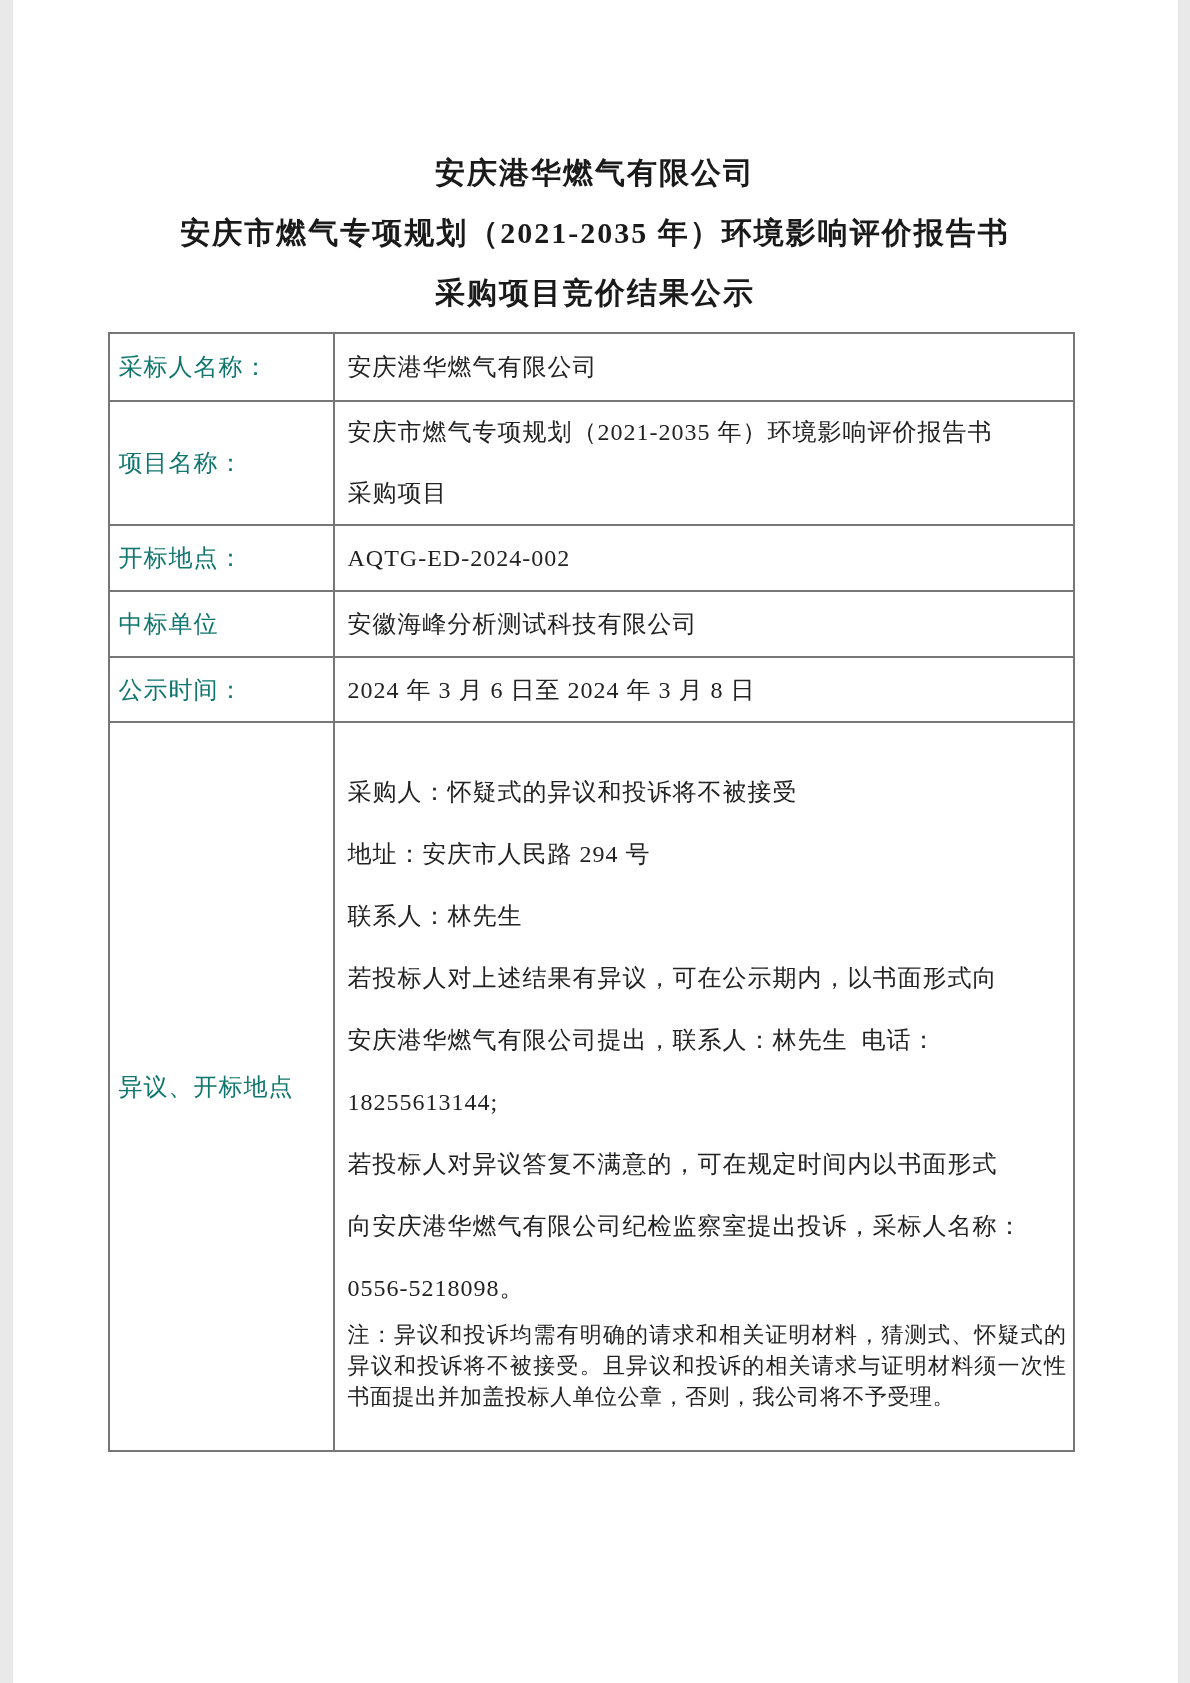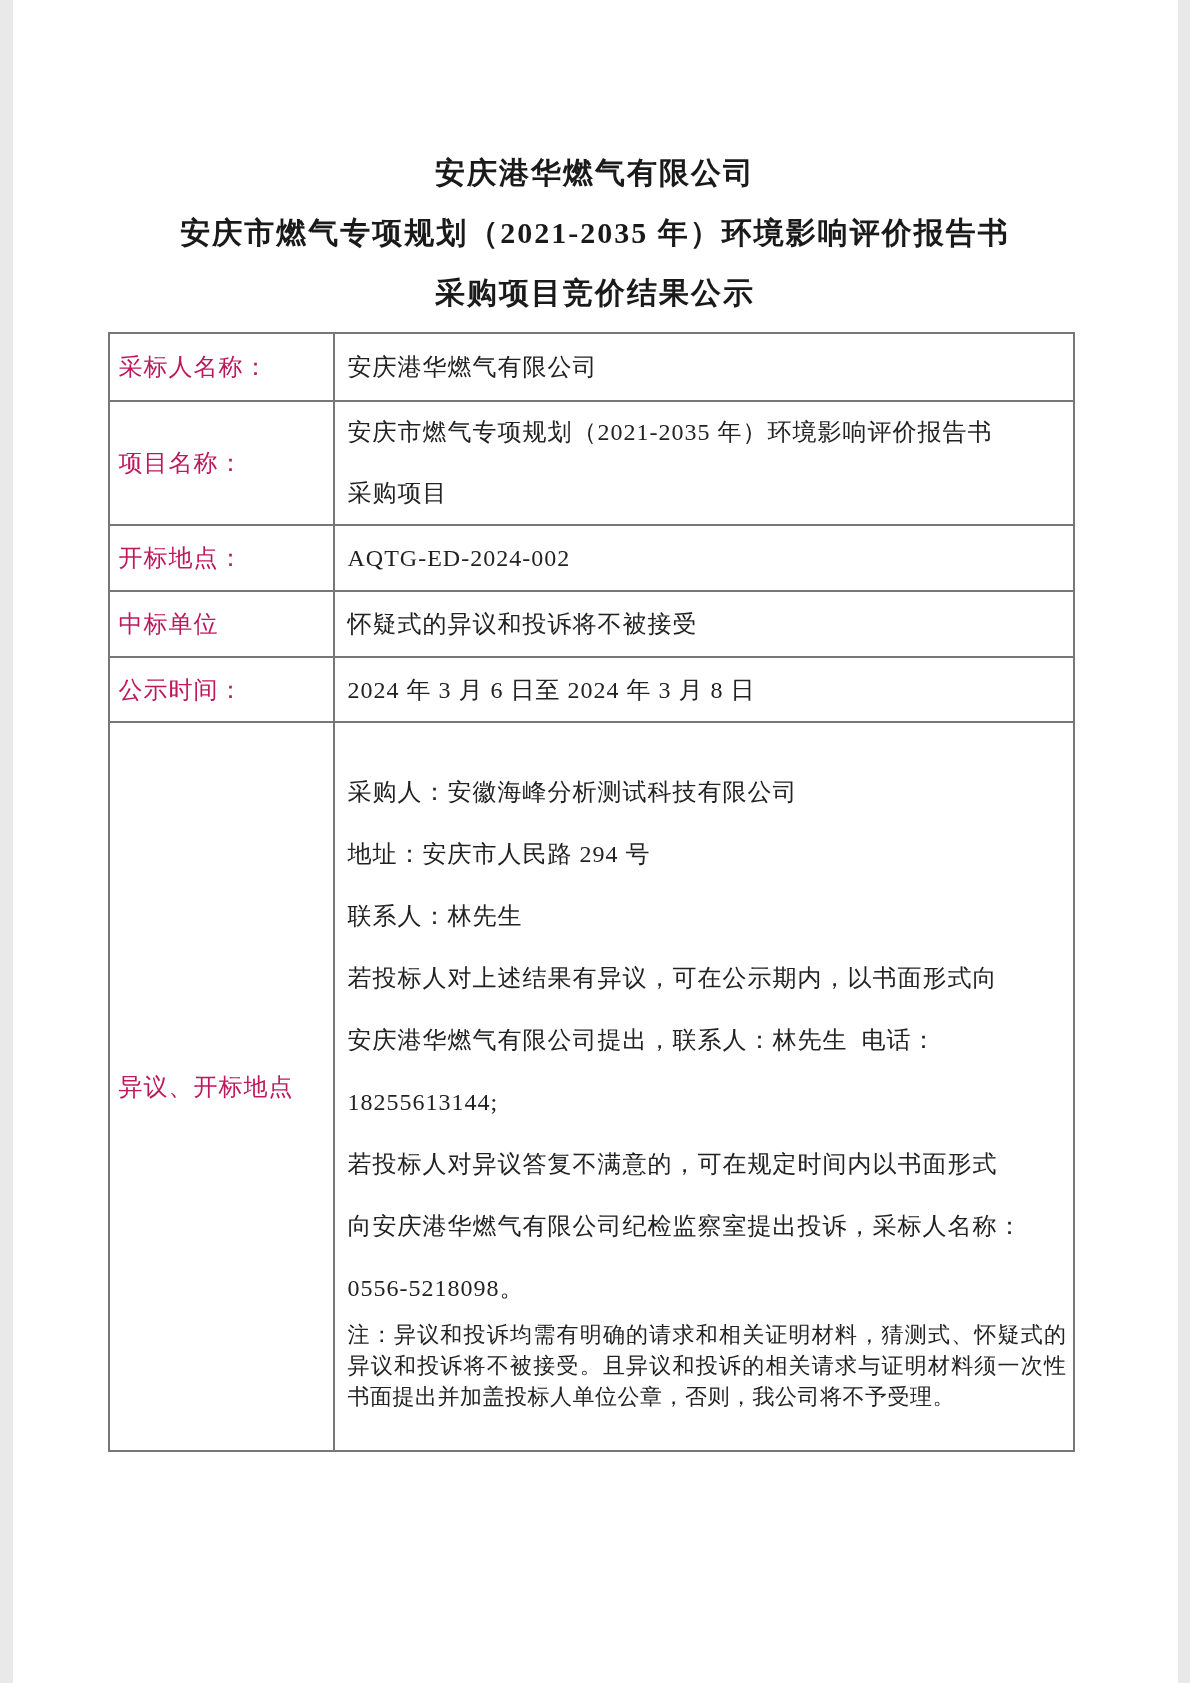--- a/index.html
+++ b/index.html
@@ -34,21 +34,21 @@
   }
   .doc-table td {
     border: 2px solid #777777;
     font-size: 24px;
     letter-spacing: 1px;
     vertical-align: middle;
   }
   .label-cell {
     width: 225px;
     padding-left: 9px;
-    color: #be185d;
+    color: #0f766e;
   }
   .value-cell {
     padding-left: 13px;
     padding-right: 6px;
     color: #222222;
   }
   tr.r1 { height: 68px; }
   tr.r2 { height: 122px; }
   tr.r3 { height: 66px; }
   tr.r4 { height: 66px; }
@@ -88,30 +88,30 @@
           <div class="vline">安庆市燃气专项规划（2021-2035 年）环境影响评价报告书</div>
           <div class="vline">采购项目</div>
         </td>
       </tr>
       <tr class="r3">
         <td class="label-cell">开标地点：</td>
         <td class="value-cell">AQTG-ED-2024-002</td>
       </tr>
       <tr class="r4">
         <td class="label-cell">中标单位</td>
-        <td class="value-cell">怀疑式的异议和投诉将不被接受</td>
+        <td class="value-cell">安徽海峰分析测试科技有限公司</td>
       </tr>
       <tr class="r6">
         <td class="label-cell">公示时间：</td>
         <td class="value-cell">2024 年 3 月 6 日至 2024 年 3 月 8 日</td>
       </tr>
       <tr class="r7">
         <td class="label-cell">异议、开标地点</td>
         <td class="value-cell">
-          <div class="body-line">采购人：安徽海峰分析测试科技有限公司</div>
+          <div class="body-line">采购人：怀疑式的异议和投诉将不被接受</div>
           <div class="body-line">地址：安庆市人民路 294 号</div>
           <div class="body-line">联系人：林先生</div>
           <div class="body-line">若投标人对上述结果有异议，可在公示期内，以书面形式向</div>
           <div class="body-line">安庆港华燃气有限公司提出，联系人：林先生  电话：</div>
           <div class="body-line">18255613144;</div>
           <div class="body-line">若投标人对异议答复不满意的，可在规定时间内以书面形式</div>
           <div class="body-line">向安庆港华燃气有限公司纪检监察室提出投诉，采标人名称：</div>
           <div class="body-line">0556-5218098。</div>
           <div class="note-paragraph">注：异议和投诉均需有明确的请求和相关证明材料，猜测式、怀疑式的异议和投诉将不被接受。且异议和投诉的相关请求与证明材料须一次性书面提出并加盖投标人单位公章，否则，我公司将不予受理。</div>
         </td>

